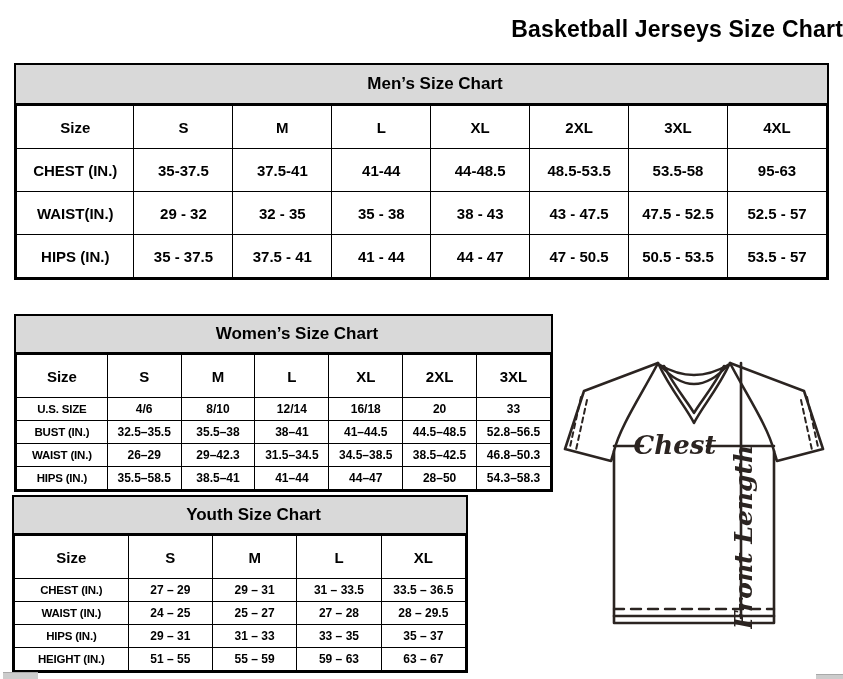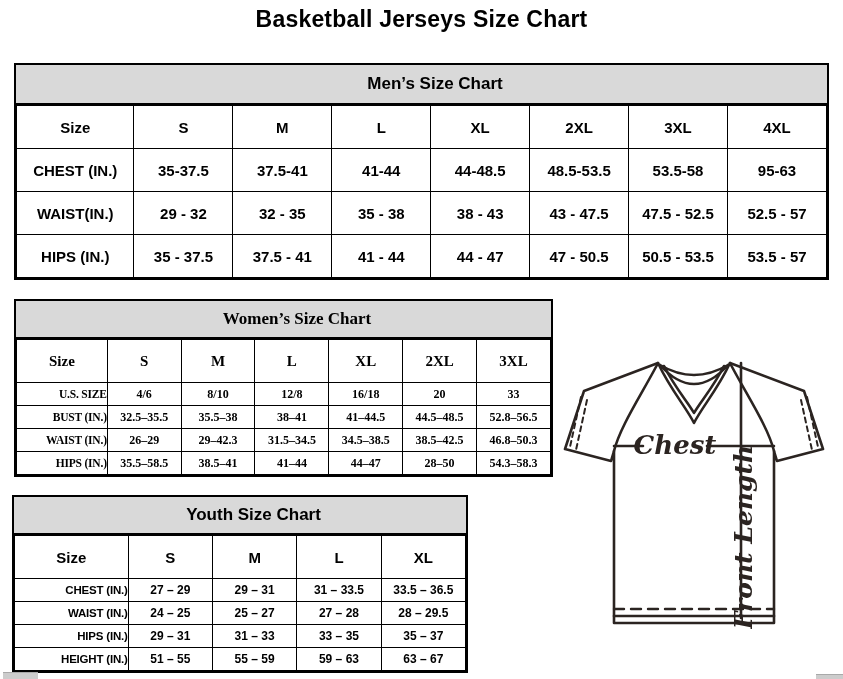--- a/index.html
+++ b/index.html
@@ -1,40 +1,40 @@
 <!DOCTYPE html>
 <html><head>
 <meta charset="utf-8">
 <style>
   html,body{margin:0;padding:0;}
   body{
     width:843px;height:679px;position:relative;overflow:hidden;
     background:#ffffff;font-family:"Liberation Sans",sans-serif;color:#000;
   }
   .page-title{
-    position:absolute;top:6px;left:0;width:100%;text-align:center;
+    position:absolute;top:16px;left:0;width:100%;text-align:right;
     font-size:23px;font-weight:bold;letter-spacing:.2px;
   }
   .chart{position:absolute;border:2px solid #000;background:#fff;}
   .chart-title{
     background:#d9d9d9;border-bottom:2px solid #000;text-align:center;
     font-weight:bold;font-size:17px;padding-left:27px;
   }
   .men .chart-title{height:38px;line-height:38px;}
   .compact .chart-title{height:36px;line-height:36px;}
   table.size-table{border-collapse:collapse;width:100%;table-layout:fixed;}
   table.size-table th,table.size-table td{
     border:1px solid #000;text-align:center;font-weight:bold;
     vertical-align:middle;padding:0;
   }
   .men table.size-table th,.men table.size-table td{height:42px;font-size:15px;}
   .compact table.size-table thead th{height:42px;font-size:15px;}
   .compact table.size-table tbody th,
   .compact table.size-table tbody td{height:22px;font-size:12px;}
-  .compact table.size-table tbody th{font-size:11.5px;letter-spacing:-0.2px;text-align:right;}
+  .compact table.size-table tbody th{font-size:11.5px;letter-spacing:-0.2px;}
   .fragment{position:absolute;background:#cccccc;border-top:1px solid #a9a9a9;}
   svg text{font-family:"DejaVu Serif","Liberation Serif",serif;font-style:italic;font-weight:bold;}
 </style>
 </head>
 <body>
 
 <div class="page-title">Basketball Jerseys Size Chart</div>
 
 <div class="chart men" style="left:14px;top:63px;width:811px;">
   <div class="chart-title">Men’s Size Chart</div>
@@ -89,21 +89,21 @@
           <td>41 - 44</td>
           <td>44 - 47</td>
           <td>47 - 50.5</td>
           <td>50.5 - 53.5</td>
           <td>53.5 - 57</td>
         </tr>
       </tbody>
     </table>
 </div>
 
-<div class="chart compact" style="left:14px;top:299px;width:535px;font-family:Liberation Serif, serif;">
+<div class="chart compact" style="left:14px;top:314px;width:535px;">
   <div class="chart-title">Women’s Size Chart</div>
   <table class="size-table">
       <colgroup>
         <col style="width: 17%;">
         <col style="width: 13.83%;">
         <col style="width: 13.83%;">
         <col style="width: 13.83%;">
         <col style="width: 13.83%;">
         <col style="width: 13.83%;">
         <col style="width: 13.85%;">
@@ -117,21 +117,21 @@
           <th>XL</th>
           <th>2XL</th>
           <th>3XL</th>
         </tr>
       </thead>
       <tbody>
         <tr>
           <th>U.S. SIZE</th>
           <td>4/6</td>
           <td>8/10</td>
-          <td>12/8</td>
+          <td>12/14</td>
           <td>16/18</td>
           <td>20</td>
           <td>33</td>
         </tr>
         <tr>
           <th>BUST (IN.)</th>
           <td>32.5–35.5</td>
           <td>35.5–38</td>
           <td>38–41</td>
           <td>41–44.5</td>

